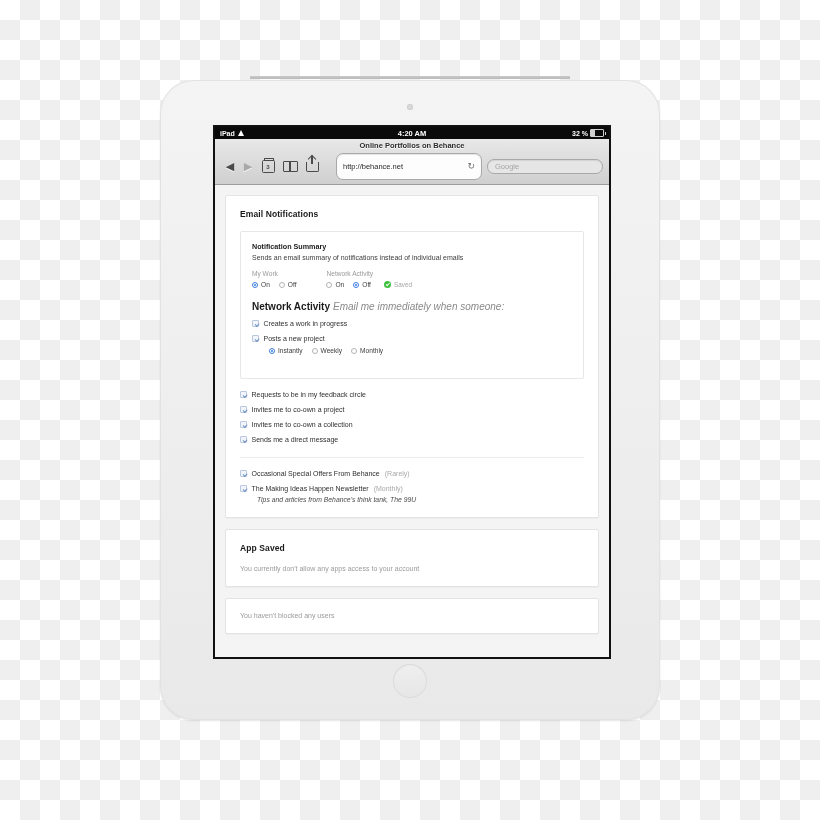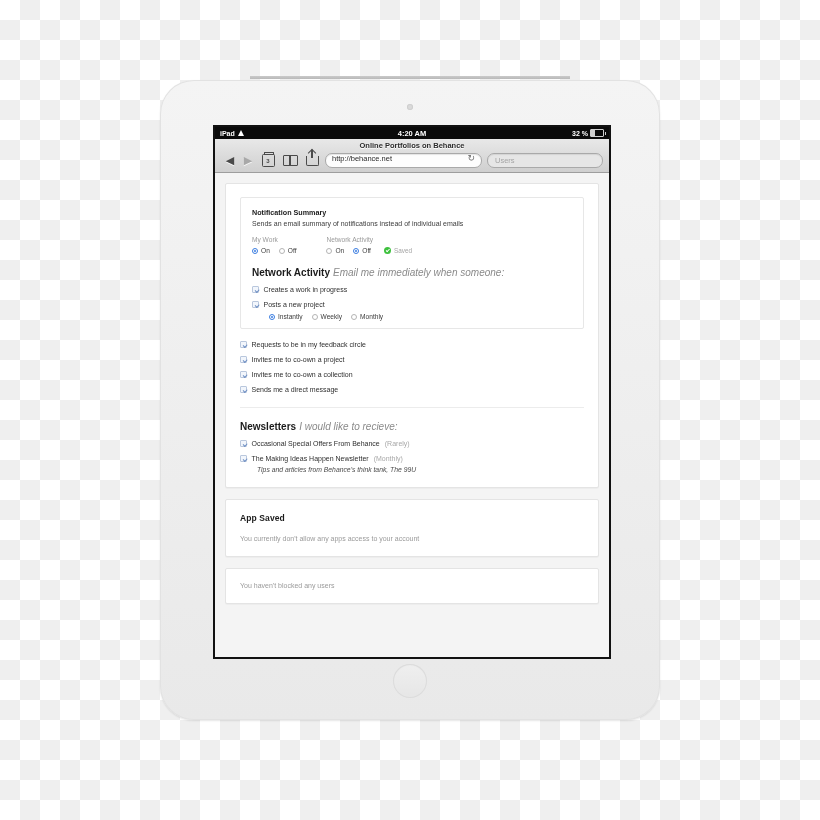--- a/index.html
+++ b/index.html
@@ -63,36 +63,36 @@
   .tabs-ic::before{content:"";position:absolute;left:1.5px;top:-2.6px;width:8px;height:2px;
     border:1.4px solid #4a4a4a;border-bottom:none;border-radius:1px 1px 0 0;}
   .book-ic{width:13px;height:9px;border:1.4px solid #4a4a4a;border-radius:1px;position:relative;}
   .book-ic::after{content:"";position:absolute;left:50%;top:0;bottom:0;width:1.4px;
     margin-left:-.7px;background:#4a4a4a;}
   .share-ic{width:11px;height:9px;border:1.4px solid #4a4a4a;border-top:none;border-radius:0 0 2px 2px;position:relative;}
   .share-ic::before{content:"";position:absolute;left:50%;top:-6px;margin-left:-.7px;width:1.4px;height:8px;background:#4a4a4a;}
   .share-ic::after{content:"";position:absolute;left:50%;top:-6px;margin-left:-3px;width:5px;height:5px;
     border-left:1.4px solid #4a4a4a;border-top:1.4px solid #4a4a4a;transform:rotate(45deg);}
   .urlfield{flex:1;height:13px;background:#fdfdfd;border:1px solid #a9a9a9;border-radius:7px;
-    display:flex;align-items:flex-start;padding:0 6px;margin-left:2px;font-size:7.5px;color:#2a2a2a;
+    display:flex;align-items:center;padding:6px 6px;margin-left:13px;font-size:7.5px;color:#2a2a2a;
     box-shadow:inset 0 1px 1px rgba(0,0,0,.10);}
   .urlfield .txt{flex:1;overflow:hidden;white-space:nowrap;}
   .reload{font-size:9px;color:#6d6d6d;line-height:1;}
   .searchfield{width:100px;height:13px;background:#e6e6e6;border:1px solid #a9a9a9;border-radius:7px;
     display:flex;align-items:center;padding:0 7px;margin-left:5px;font-size:7.5px;color:#a5a5a5;
     box-shadow:inset 0 1px 1px rgba(0,0,0,.08);}
 
   
   .page{background:#f4f4f4;height:100%;padding:10px 10px 0;box-sizing:border-box;}
   .card{background:#fff;border:1px solid #e4e4e4;border-radius:2px;margin-bottom:11px;
     padding:13px 14px 14px;box-shadow:0 1px 1px rgba(0,0,0,.03);}
   .card h2{margin:0 0 12px;font-size:8.5px;font-weight:bold;color:#1b1b1b;letter-spacing:.1px;}
   .card .muted{font-size:7px;color:#9a9a9a;margin:0;}
 
-  .panel{border:1px solid #e7e7e7;border-radius:2px;padding:10px 11px 4px;margin-bottom:12px;}
+  .panel{border:1px solid #e7e7e7;border-radius:2px;padding:10px 11px 20px;margin-bottom:12px;}
   .panel h3{margin:0 0 3px;font-size:7.2px;font-weight:bold;color:#1b1b1b;}
   .panel .sub{margin:0 0 9px;font-size:7px;color:#3c3c3c;}
 
   .radio-groups{display:flex;gap:30px;margin-bottom:2px;}
   .rg-label{font-size:6.6px;color:#9a9a9a;margin-bottom:4px;}
   .rg-opts{display:flex;align-items:center;gap:9px;}
   .opt{display:flex;align-items:center;gap:3px;font-size:6.6px;color:#3c3c3c;cursor:pointer;}
   .radio{width:6px;height:6px;border-radius:50%;border:1px solid #b4b4b4;background:#fff;
     box-sizing:border-box;flex:none;}
   .radio.on{border-color:#3b7de0;background:#fff;position:relative;}
@@ -159,28 +159,29 @@
             <span class="book-ic"></span>
           </div>
           <div class="icbtn">
             <span class="share-ic"></span>
           </div>
           <div class="urlfield">
             <span class="txt">http://behance.net</span>
             <span class="reload">↻</span>
           </div>
           <div class="searchfield">
-            <span>Users</span>
+            <span>Google</span>
           </div>
         </div>
       </div>
 
       <div class="page">
 
         <div class="card">
+          <h2>Email Notifications</h2>
 
           <div class="panel">
             <h3>Notification Summary</h3>
             <p class="sub">Sends an email summary of notifications instead of individual emails</p>
 
             <div class="radio-groups">
               <div>
                 <div class="rg-label">My Work</div>
                 <div class="rg-opts">
                   <label class="opt">
@@ -254,23 +255,20 @@
             <span class="chk on"></span>
             <span>Invites me to co-own a collection</span>
           </label>
           <label class="chk-row">
             <span class="chk on"></span>
             <span>Sends me a direct message</span>
           </label>
 
           <div class="divider"></div>
 
-          <div class="sechead">
-            <b>Newsletters</b><i>I would like to recieve:</i>
-          </div>
           <label class="chk-row">
             <span class="chk on"></span>
             <span>Occasional Special Offers From Behance</span>
             <span class="grey">(Rarely)</span>
           </label>
           <label class="chk-row">
             <span class="chk on"></span>
             <span>The Making Ideas Happen Newsletter</span>
             <span class="grey">(Monthly)</span>
           </label>

